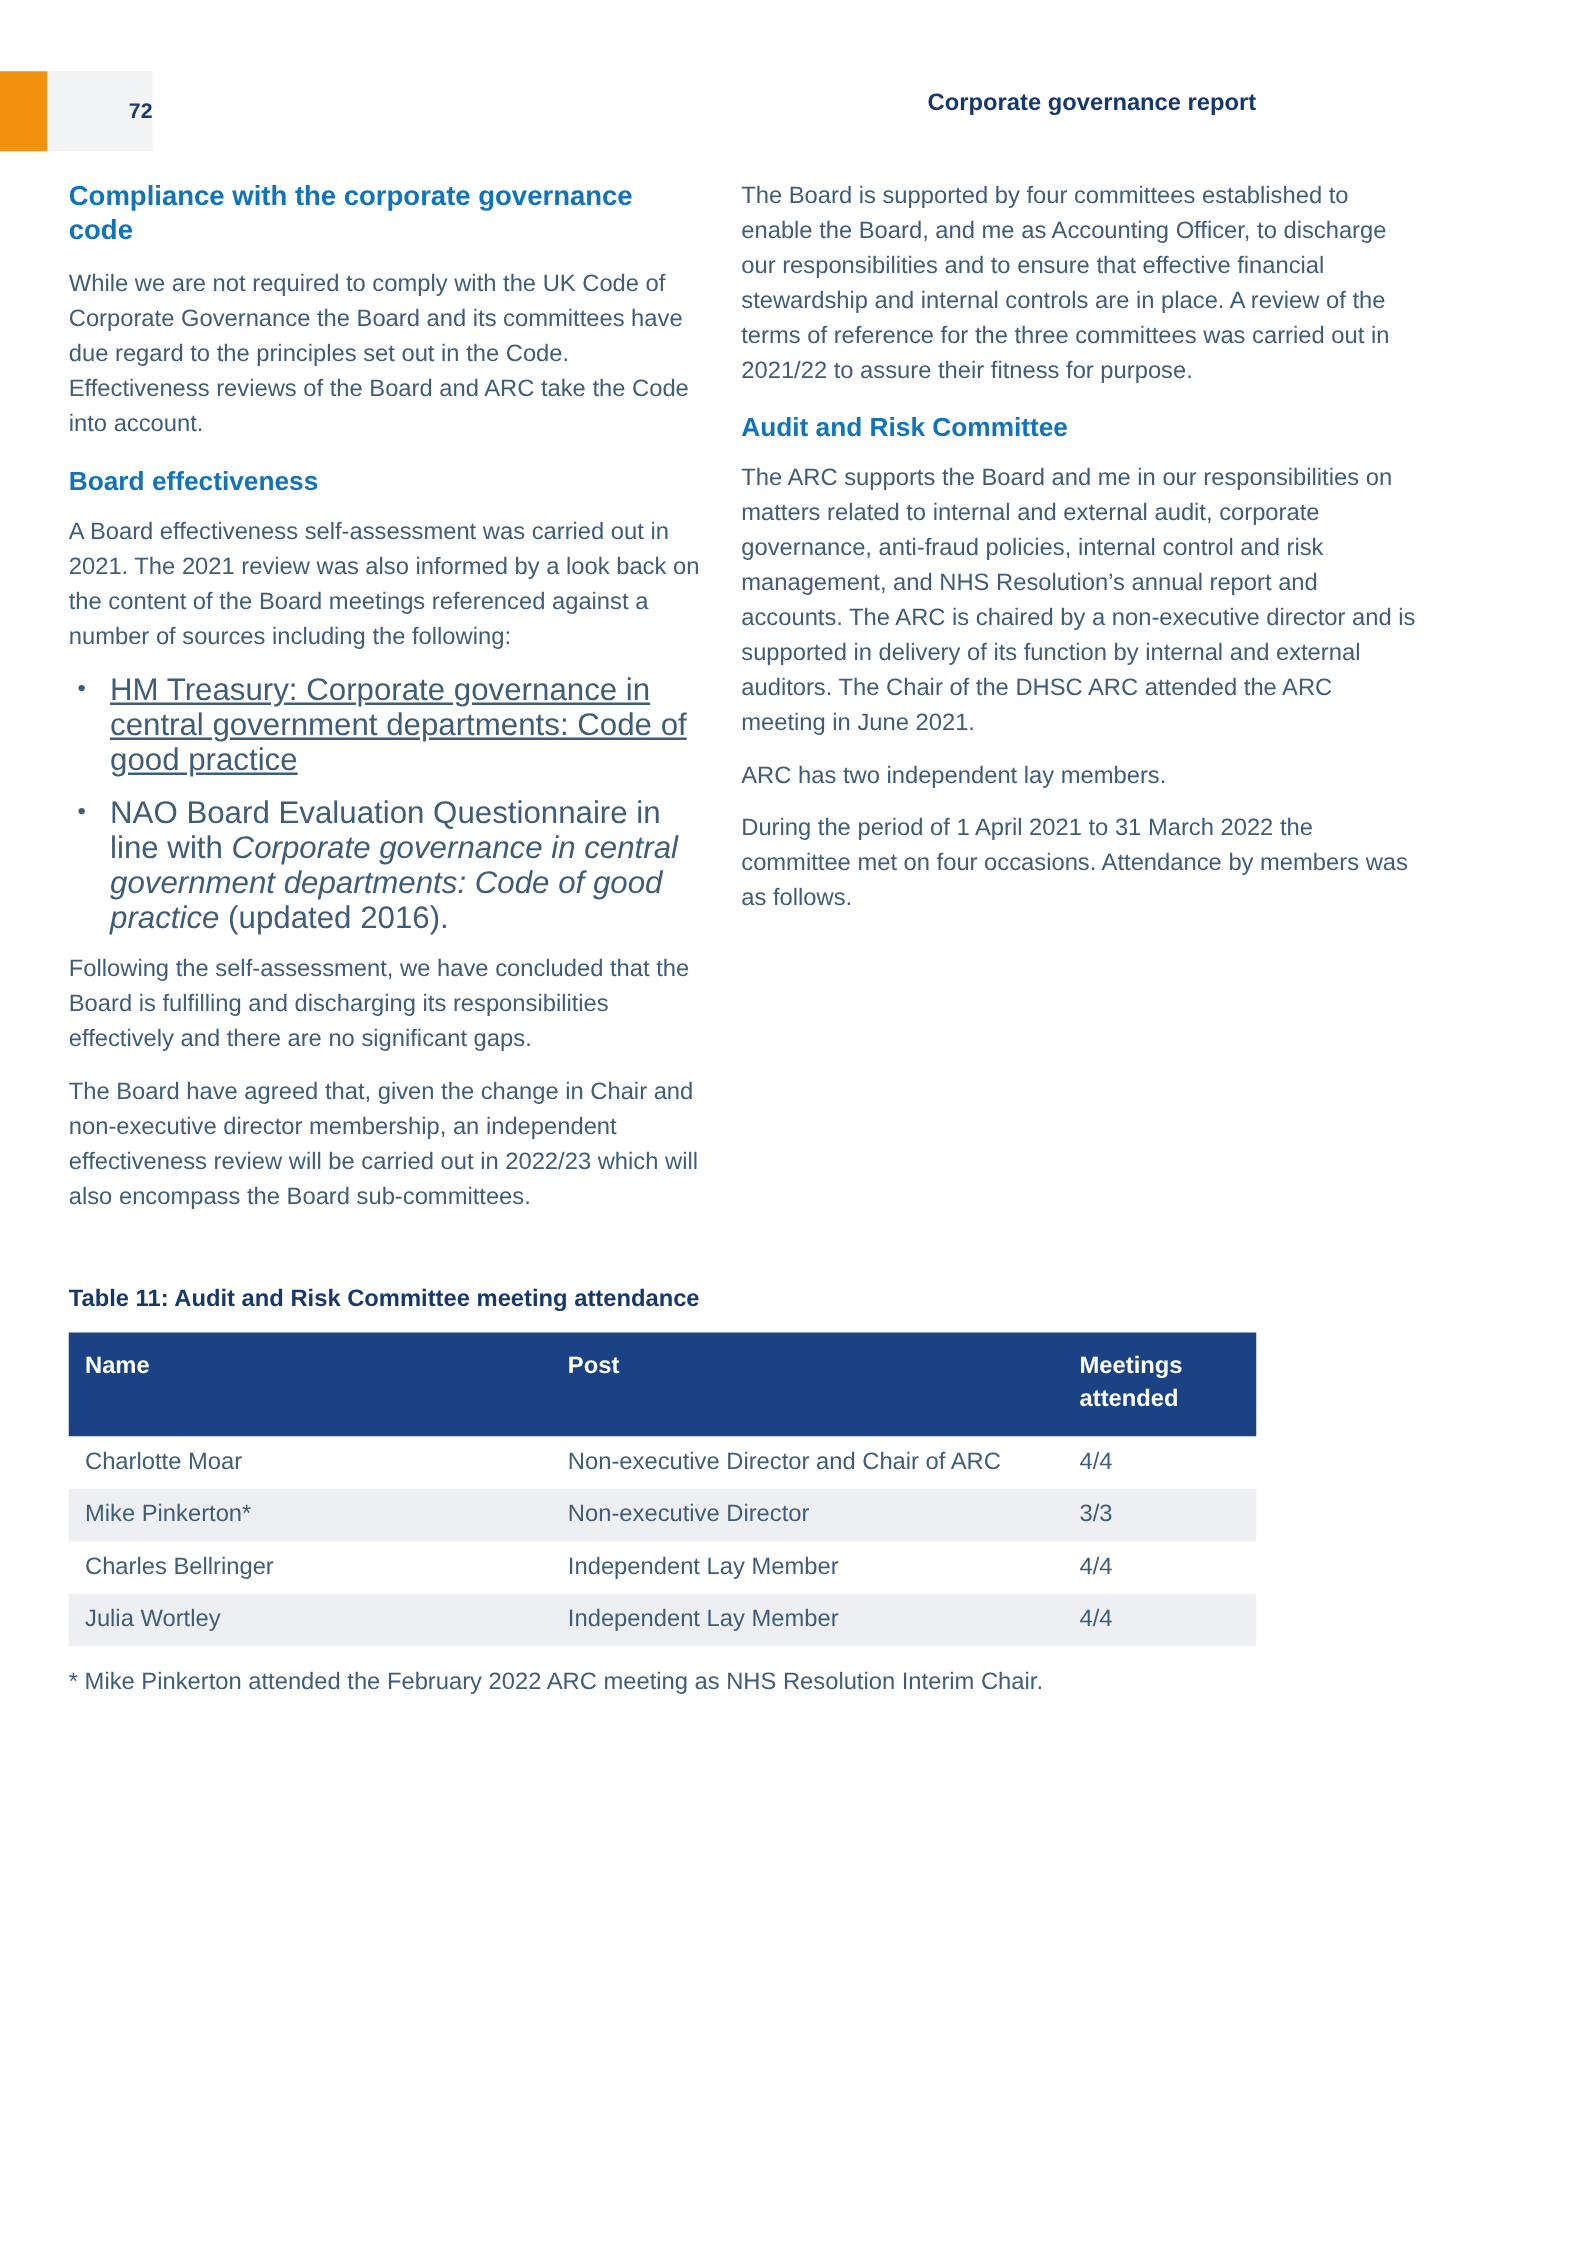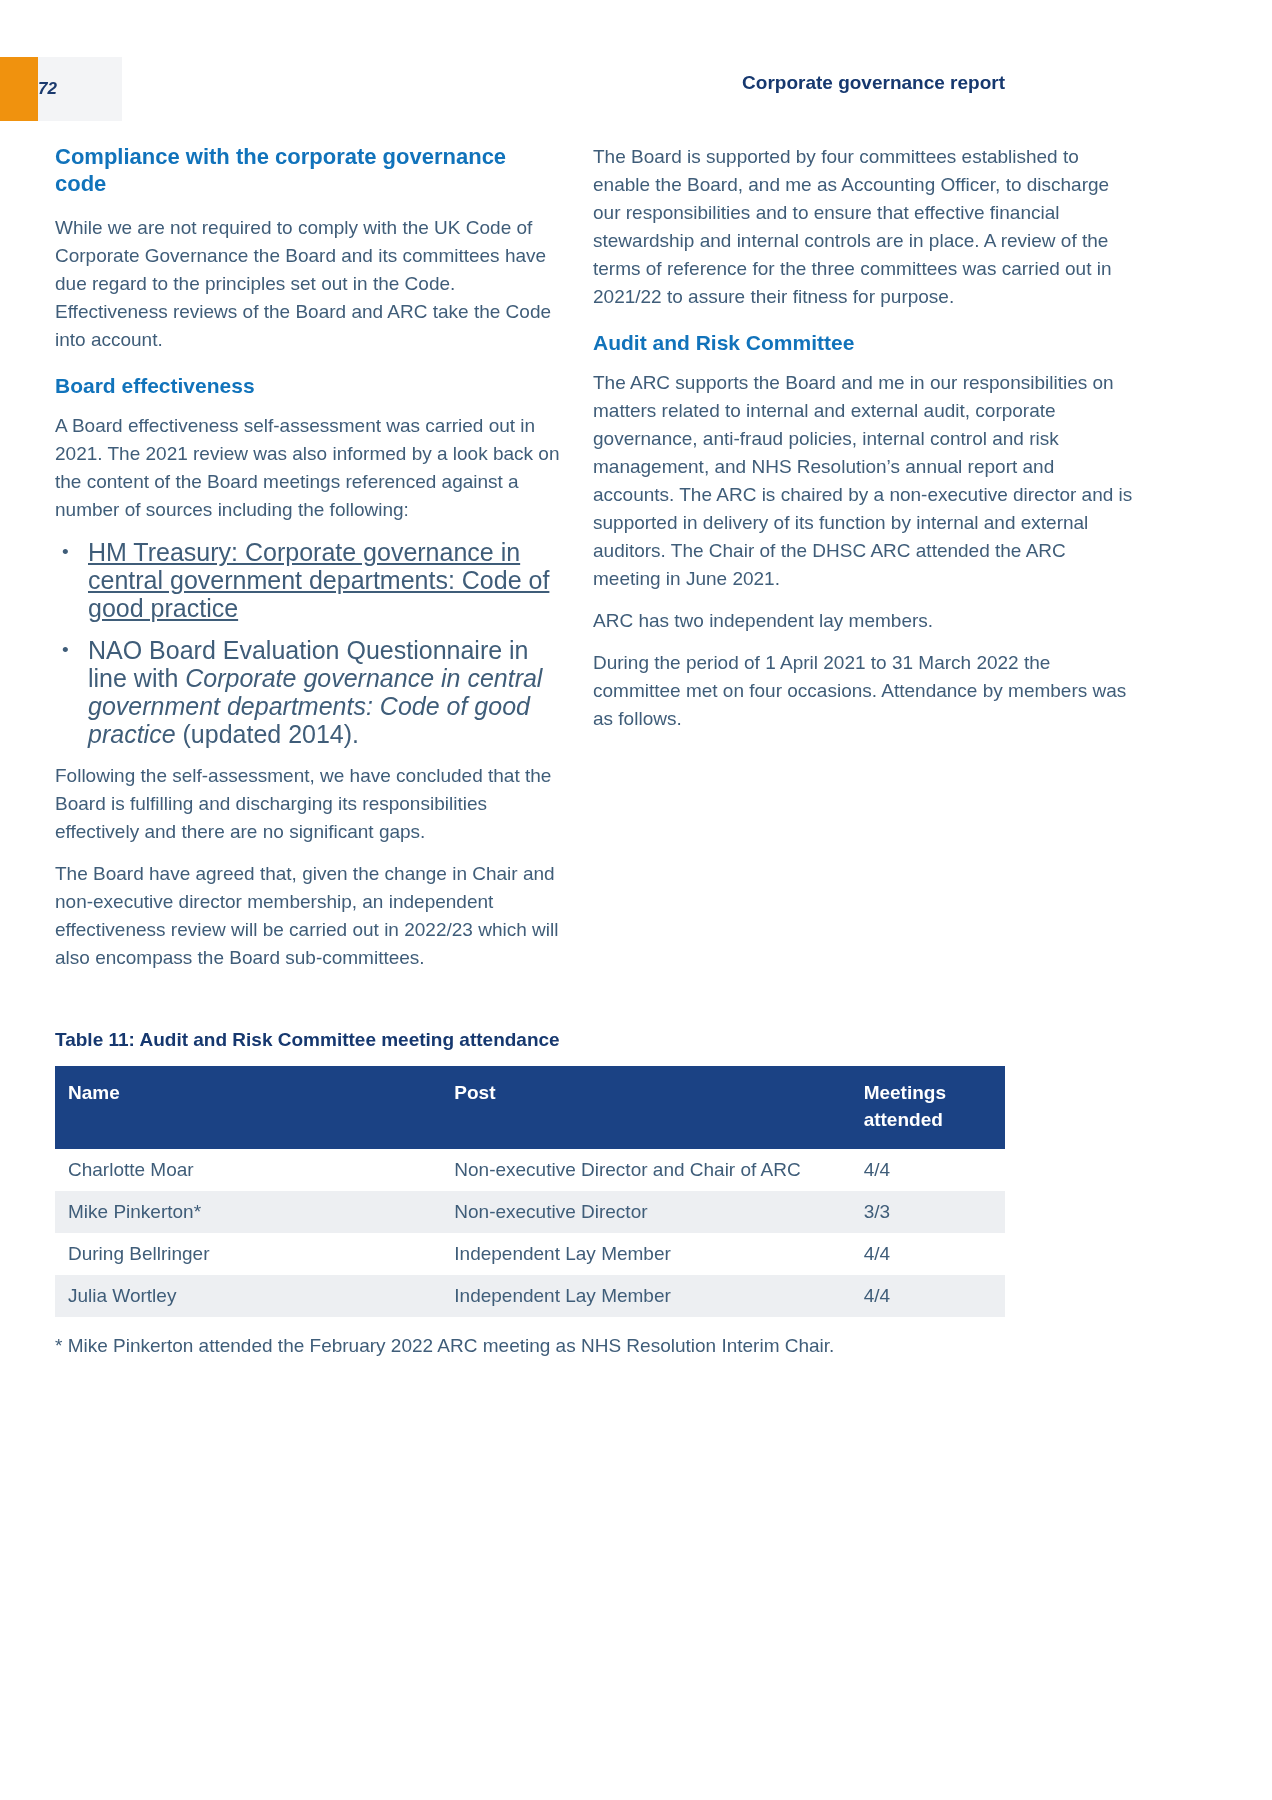--- a/index.html
+++ b/index.html
@@ -19,21 +19,21 @@
     position: absolute;
     left: 0; top: 57px;
     width: 38px; height: 64px;
     background: #f0920e;
   }
   .pagenum-box {
     position: absolute;
     left: 38px; top: 57px;
     width: 84px; height: 64px;
     background: #f3f4f6;
-    display: flex; align-items: center; justify-content: flex-start; font-style: italic;
+    display: flex; align-items: center; justify-content: flex-end;
   }
   .pagenum-box span {
     color: #1b3a6e;
     font-size: 17px;
     font-weight: bold;
   }
   .running-header {
     position: absolute;
     top: 72px;
     right: 267px;
@@ -167,21 +167,21 @@
       <p>While we are not required to comply with the UK Code of Corporate Governance the Board and its committees have due regard to the principles set out in the Code. Effectiveness reviews of the Board and ARC take the Code into account.</p>
 
       <h3 class="sub-heading">Board effectiveness</h3>
       <p>A Board effectiveness self-assessment was carried out in 2021. The 2021 review was also informed by a look back on the content of the Board meetings referenced against a number of sources including the following:</p>
 
       <ul class="bullet-list">
         <li>
           <span class="doc-link">HM Treasury: Corporate governance in central government departments: Code of good practice</span>
         </li>
         <li>
-          <span>NAO Board Evaluation Questionnaire in line with </span><span class="italic">Corporate governance in central government departments: Code of good practice</span><span> (updated 2014).</span>
+          <span>NAO Board Evaluation Questionnaire in line with </span><span class="italic">Corporate governance in central government departments: Code of good practice</span><span> (updated 2016).</span>
         </li>
       </ul>
 
       <p>Following the self-assessment, we have concluded that the Board is fulfilling and discharging its responsibilities effectively and there are no significant gaps.</p>
       <p>The Board have agreed that, given the change in Chair and non-executive director membership, an independent effectiveness review will be carried out in 2022/23 which will also encompass the Board sub-committees.</p>
     </section>
 
     <section class="col col-right">
       <p>The Board is supported by four committees established to enable the Board, and me as Accounting Officer, to discharge our responsibilities and to ensure that effective financial stewardship and internal controls are in place. A review of the terms of reference for the three committees was carried out in 2021/22 to assure their fitness for purpose.</p>
 
@@ -207,21 +207,21 @@
         <div class="td c-name">Charlotte Moar</div>
         <div class="td c-post">Non-executive Director and Chair of ARC</div>
         <div class="td c-att">4/4</div>
       </div>
       <div class="trow alt">
         <div class="td c-name">Mike Pinkerton*</div>
         <div class="td c-post">Non-executive Director</div>
         <div class="td c-att">3/3</div>
       </div>
       <div class="trow">
-        <div class="td c-name">During Bellringer</div>
+        <div class="td c-name">Charles Bellringer</div>
         <div class="td c-post">Independent Lay Member</div>
         <div class="td c-att">4/4</div>
       </div>
       <div class="trow alt">
         <div class="td c-name">Julia Wortley</div>
         <div class="td c-post">Independent Lay Member</div>
         <div class="td c-att">4/4</div>
       </div>
     </div>
 

